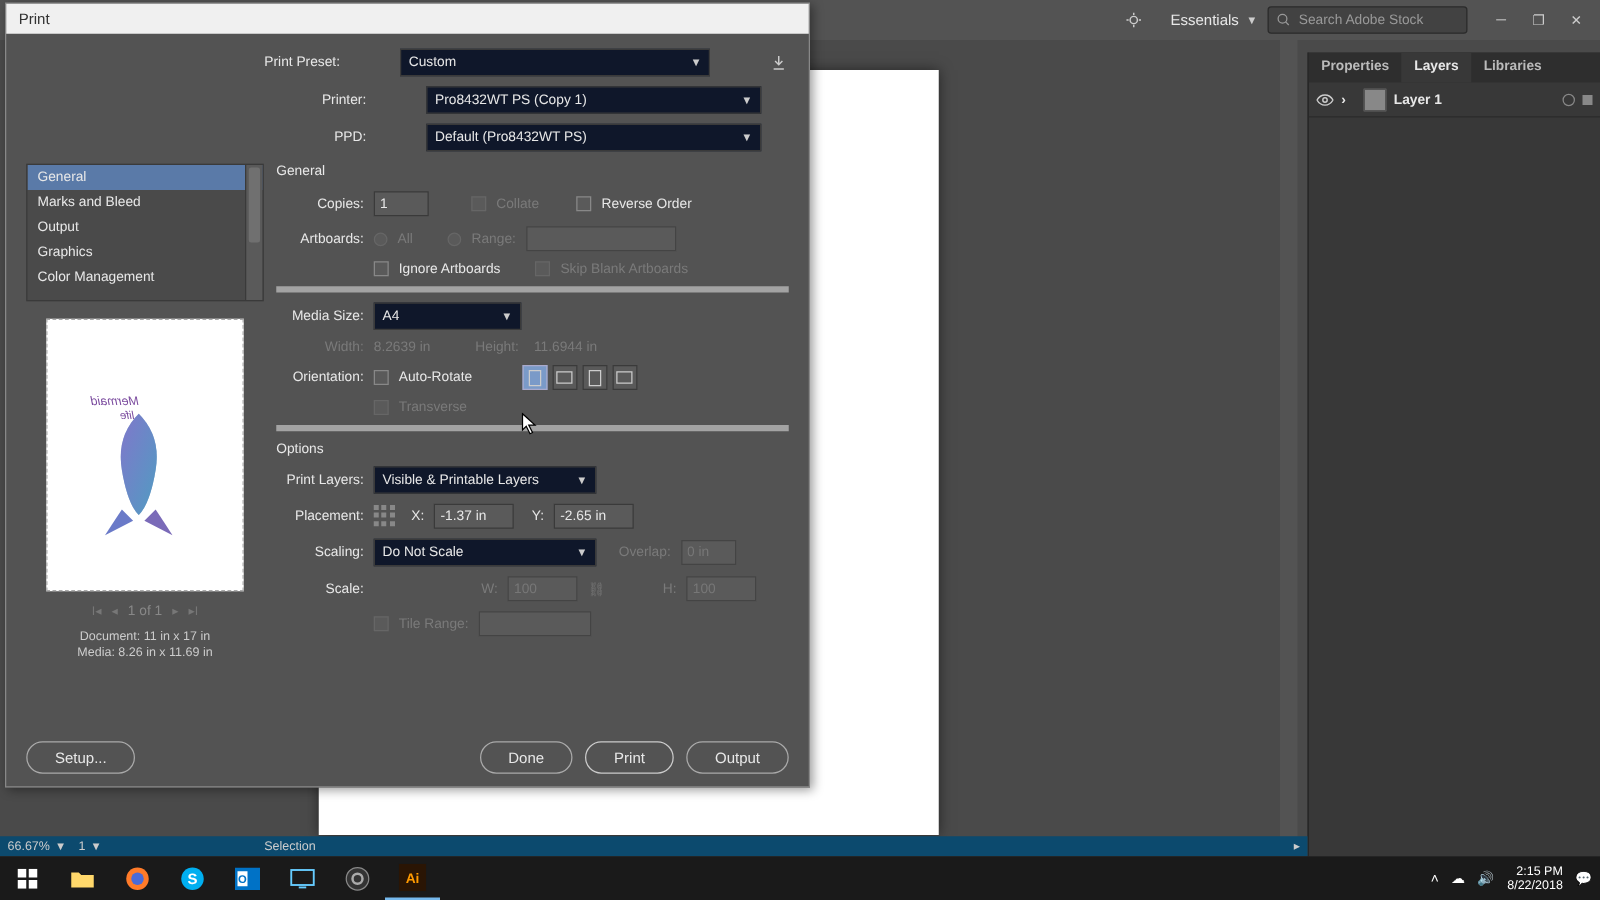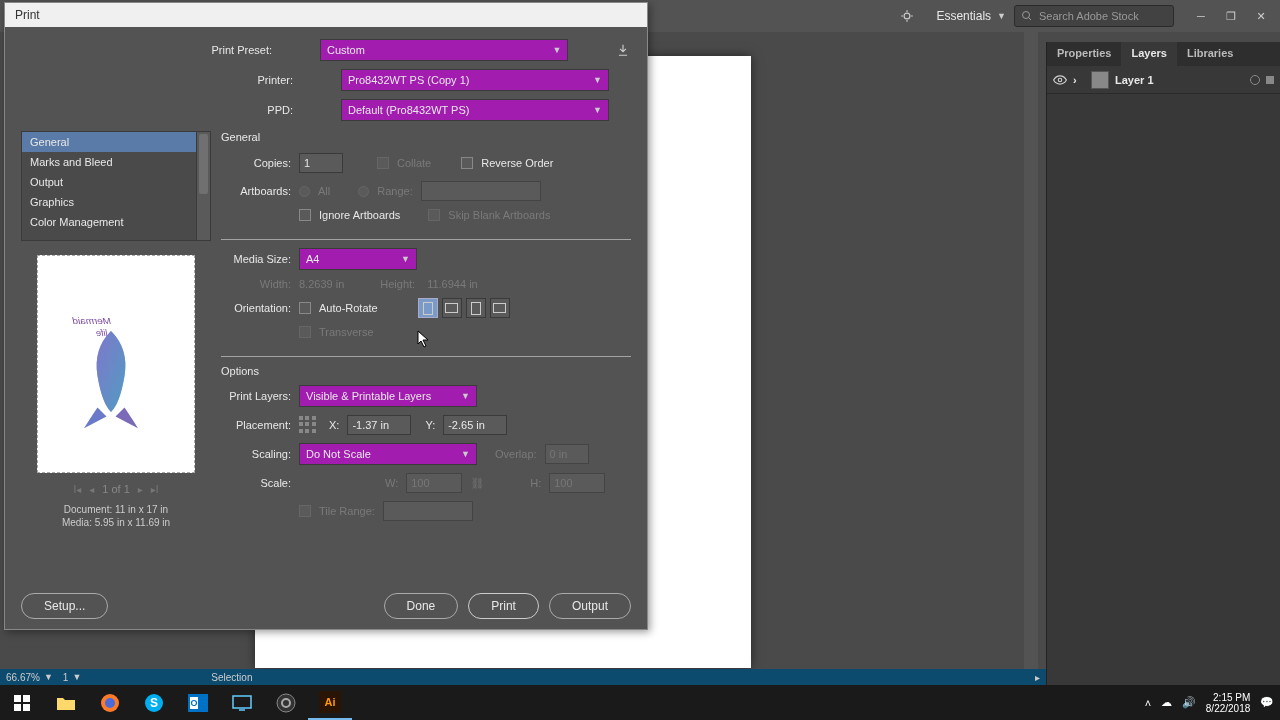--- a/index.html
+++ b/index.html
@@ -12,21 +12,21 @@
 .win-btn { width: 30px; height: 20px; display: flex; align-items: center; justify-content: center; color: #ccc; font-size: 11px; }
 .help-icon { color: #ccc; margin-right: 14px; }
 
 .dialog { position: absolute; top: 2px; left: 4px; width: 644px; height: 628px; background: #535353; border: 1px solid #888; box-shadow: 2px 2px 8px rgba(0,0,0,0.4); display: flex; flex-direction: column; }
 .dialog-title { background: #f0f0f0; height: 24px; display: flex; align-items: center; padding: 0 10px; font-size: 12px; color: #333; }
 .dialog-body { flex: 1; display: flex; flex-direction: column; padding: 12px 16px 10px 16px; color: #e8e8e8; font-size: 11px; }
 
 .top-rows { display: flex; flex-direction: column; gap: 8px; margin-bottom: 10px; }
 .form-row { display: flex; align-items: center; gap: 40px; }
 .form-row label { width: 280px; text-align: right; padding-right: 8px; }
-.dropdown { background: #a21caf; border: 1px solid #3a3a3a; height: 22px; display: flex; align-items: center; padding: 0 6px; justify-content: space-between; color: #e8e8e8; font-size: 11px; }
+.dropdown { background: #0f172a; border: 1px solid #3a3a3a; height: 22px; display: flex; align-items: center; padding: 0 6px; justify-content: space-between; color: #e8e8e8; font-size: 11px; }
 .dd-main { width: 268px; }
 .caret { font-size: 9px; color: #ccc; }
 .import-icon { width: 18px; height: 18px; margin-left: 6px; display:flex; align-items:center; justify-content:center; color:#ccc;}
 
 .middle { flex: 1; display: flex; gap: 6px; }
 .left-col { width: 190px; display: flex; flex-direction: column; }
 .nav-list { border: 1px solid #3a3a3a; background: #4a4a4a; height: 110px; overflow: hidden; position: relative; }
 .nav-item { padding: 4px 8px; font-size: 11px; color: #e8e8e8; }
 .nav-item.selected { background: #5a7aa8; }
 .nav-scroll { position:absolute; right:0; top:0; bottom:0; width:14px; background:#5a5a5a; border-left:1px solid #3a3a3a;}
@@ -34,21 +34,21 @@
 
 .preview { border: 1px dashed #aaa; margin-top: 14px; background: #fff; height: 218px; width: 158px; margin-left:auto; margin-right:auto; padding: 6px; }
 .preview-inner { width: 100%; height: 100%; background: #fff; position: relative; }
 .fish { position:absolute; left:22px; top:40px; width:90px; height:130px; }
 .pagebar { display:flex; align-items:center; justify-content:center; gap:8px; margin-top:10px; color:#888; font-size:11px;}
 .pagebar .pbtn{color:#777; font-size:10px;}
 .docinfo { text-align:center; font-size:10px; color:#ccc; margin-top:8px; line-height:1.3;}
 
 .right-pane { flex: 1; padding-left: 4px; }
 .section-title { font-size: 11px; color: #e8e8e8; margin-bottom: 10px; }
-.section { border-bottom: 1px solid #a3a3a3; padding-bottom: 10px; margin-bottom: 8px; }
+.section { border-bottom: 5px solid #a3a3a3; margin-bottom: 8px; }
 .inline-row { display:flex; align-items:center; gap:8px; margin-bottom:8px; }
 .inline-row label.r { width: 70px; text-align:right; }
 .num-input { background:#5a5a5a; border:1px solid #3a3a3a; width:44px; height:20px; color:#e8e8e8; padding:0 4px; font-size:11px;}
 .chk { width:12px; height:12px; border:1px solid #888; background:#5a5a5a; display:inline-block; }
 .chk.disabled { border-color:#666; }
 .radio { width:11px; height:11px; border:1px solid #888; border-radius:50%; display:inline-block; background:#5a5a5a;}
 .radio.disabled { border-color:#666; }
 .disabled-text { color:#7a7a7a; }
 .small-dd { width:118px; }
 .orient-btns { display:flex; gap:4px; }
@@ -223,21 +223,21 @@
         </div>
         <div class="pagebar">
           <span class="pbtn">I◂</span>
           <span class="pbtn">◂</span>
           <span>1 of 1</span>
           <span class="pbtn">▸</span>
           <span class="pbtn">▸I</span>
         </div>
         <div class="docinfo">
           <div>Document: 11 in x 17 in</div>
-          <div>Media: 5.95 in x 11.69 in</div>
+          <div>Media: 8.26 in x 11.69 in</div>
         </div>
       </div>
 
       <div class="right-pane">
         <div class="section-title">General</div>
         <div class="section">
           <div class="inline-row">
             <label class="r">Copies:</label>
             <input class="num-input" value="1" style="">
             <span style="width:18px;"></span>

